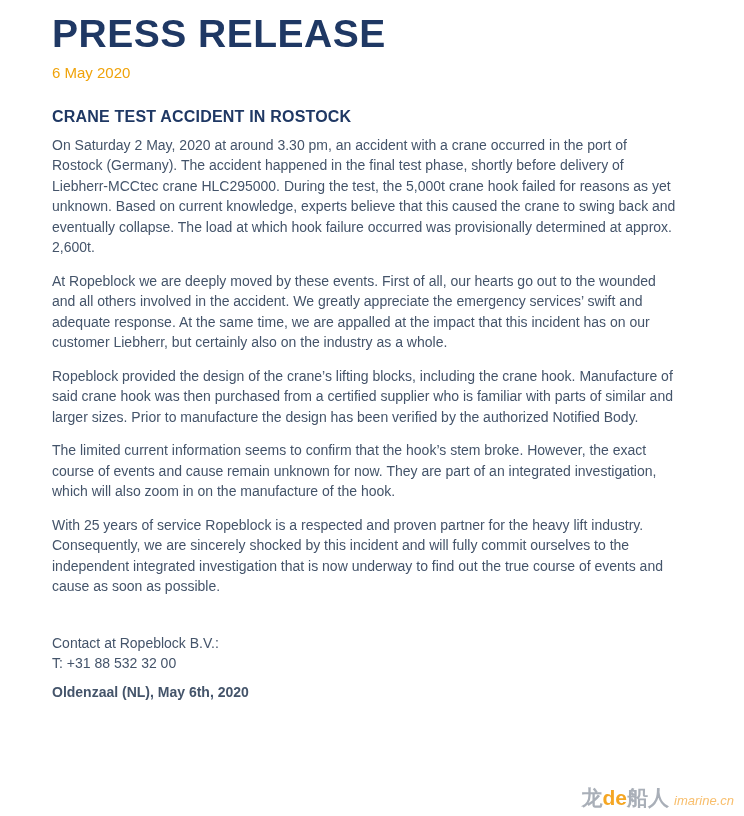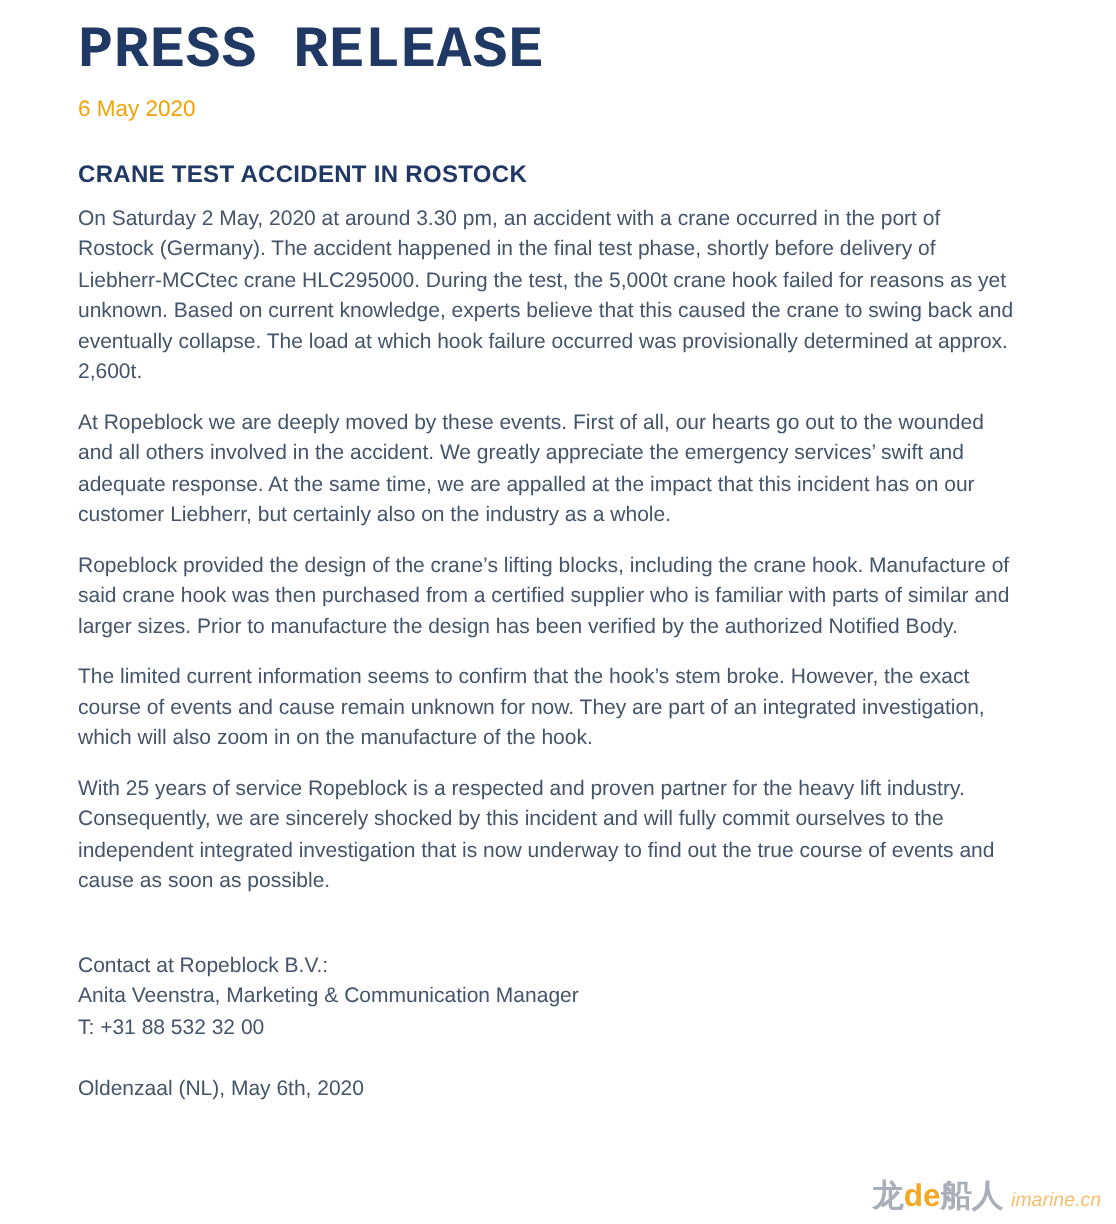--- a/index.html
+++ b/index.html
@@ -15,21 +15,20 @@
   .page {
     padding: 12px 48px 0 52px;
   }
   .press-title {
     font-size: 39px;
     font-weight: 700;
     color: #1F3864;
     letter-spacing: 0.5px;
     margin: 0;
     line-height: 1.15;
-    font-family: Liberation Mono, monospace;
   }
   .release-date {
     font-size: 15px;
     color: #F0A30A;
     margin-top: 8px;
     line-height: 1.1;
   }
   .article-heading {
     font-size: 16px;
     font-weight: 700;
@@ -51,21 +50,22 @@
   }
   .contact-block {
     margin-top: 36px;
   }
   .contact-block div, .dateline {
     font-size: 14px;
     line-height: 20.5px;
     color: #44546A;
   }
   .dateline {
-    margin-top: 21px;
+    margin-top: 8px;
+    font-weight: bold;
   }
   .watermark {
     position: absolute;
     right: 10px;
     bottom: 8px;
     display: flex;
     align-items: baseline;
     white-space: nowrap;
   }
   .wm-logo {
@@ -97,21 +97,20 @@
   <div class="body-text">
     <p>On Saturday 2 May, 2020 at around 3.30 pm, an accident with a crane occurred in the port of Rostock (Germany). The accident happened in the final test phase, shortly before delivery of Liebherr-MCCtec crane HLC295000. During the test, the 5,000t crane hook failed for reasons as yet unknown. Based on current knowledge, experts believe that this caused the crane to swing back and eventually collapse. The load at which hook failure occurred was provisionally determined at approx. 2,600t.</p>
     <p>At Ropeblock we are deeply moved by these events. First of all, our hearts go out to the wounded and all others involved in the accident. We greatly appreciate the emergency services’ swift and adequate response. At the same time, we are appalled at the impact that this incident has on our customer Liebherr, but certainly also on the industry as a whole.</p>
     <p>Ropeblock provided the design of the crane’s lifting blocks, including the crane hook. Manufacture of said crane hook was then purchased from a certified supplier who is familiar with parts of similar and larger sizes. Prior to manufacture the design has been verified by the authorized Notified Body.</p>
     <p>The limited current information seems to confirm that the hook’s stem broke. However, the exact course of events and cause remain unknown for now. They are part of an integrated investigation, which will also zoom in on the manufacture of the hook.</p>
     <p>With 25 years of service Ropeblock is a respected and proven partner for the heavy lift industry. Consequently, we are sincerely shocked by this incident and will fully commit ourselves to the independent integrated investigation that is now underway to find out the true course of events and cause as soon as possible.</p>
   </div>
 
   <div class="contact-block">
     <div>Contact at Ropeblock B.V.:</div>
-    <div>Anita Veenstra, Marketing &amp; Communication Manager</div>
     <div>T: +31 88 532 32 00</div>
   </div>
 
   <div class="dateline">Oldenzaal (NL), May 6th, 2020</div>
 
 </div>
 
 <div class="watermark">
   <span class="wm-logo wm-gray">龙</span>
     <span class="wm-logo wm-orange">de</span>

